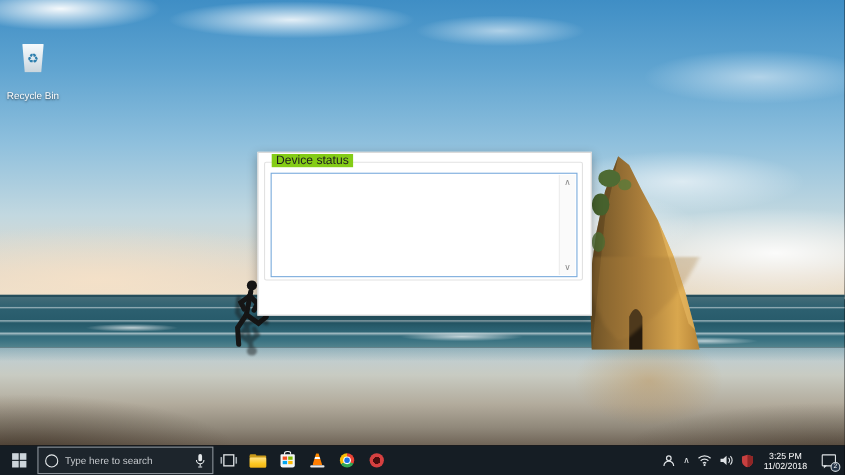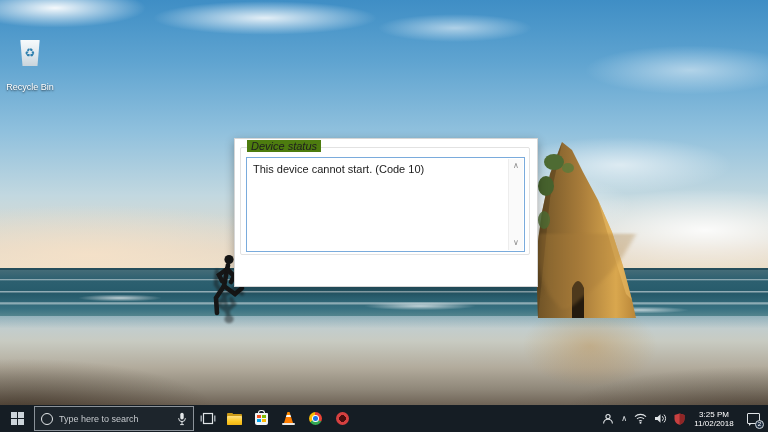--- a/index.html
+++ b/index.html
@@ -87,22 +87,22 @@
   .dialog{
     position:absolute;left:234px;top:138px;width:304px;height:149px;
     background:#fff;border:1px solid #d6d6d6;box-sizing:border-box;
     box-shadow:0 3px 9px rgba(0,0,0,.3);
   }
   .groupbox{
     position:absolute;left:5px;top:8px;width:290px;height:108px;
     border:1px solid #e2e2e2;border-radius:2px;box-sizing:border-box;
   }
   .groupbox-label{
-    position:absolute;left:6px;top:-8px;background:#4d7c0f;padding:0 4px;
-    font-size:11px;color:#1e1e1e;white-space:nowrap;font-style:italic;
+    position:absolute;left:6px;top:-8px;background:#84cc16;padding:0 4px;
+    font-size:11px;color:#1e1e1e;white-space:nowrap;
   }
   .status-box{
     position:absolute;left:5px;top:9px;width:279px;height:95px;
     background:#fff;border:1px solid #7aabdc;box-sizing:border-box;
   }
   .status-text{
     position:absolute;left:6px;top:5px;right:18px;
     font-size:11px;color:#1b1b1b;line-height:13px;
   }
   .scrollbar{
@@ -253,21 +253,20 @@
     <div class="bin-glyph">
       <span class="bin-symbol">♻</span>
     </div>
     <div class="bin-label">Recycle Bin</div>
   </div>
 
   <div class="dialog">
     <div class="groupbox">
       <span class="groupbox-label">Device status</span>
       <div class="status-box">
-        <div class="status-text">This device cannot start. (Code 10)</div>
         <div class="scrollbar">
           <div class="scroll-arrow scroll-up">∧</div>
           <div class="scroll-arrow scroll-down">∨</div>
         </div>
       </div>
     </div>
   </div>
 
   <div class="taskbar">
     <div class="start-btn">

